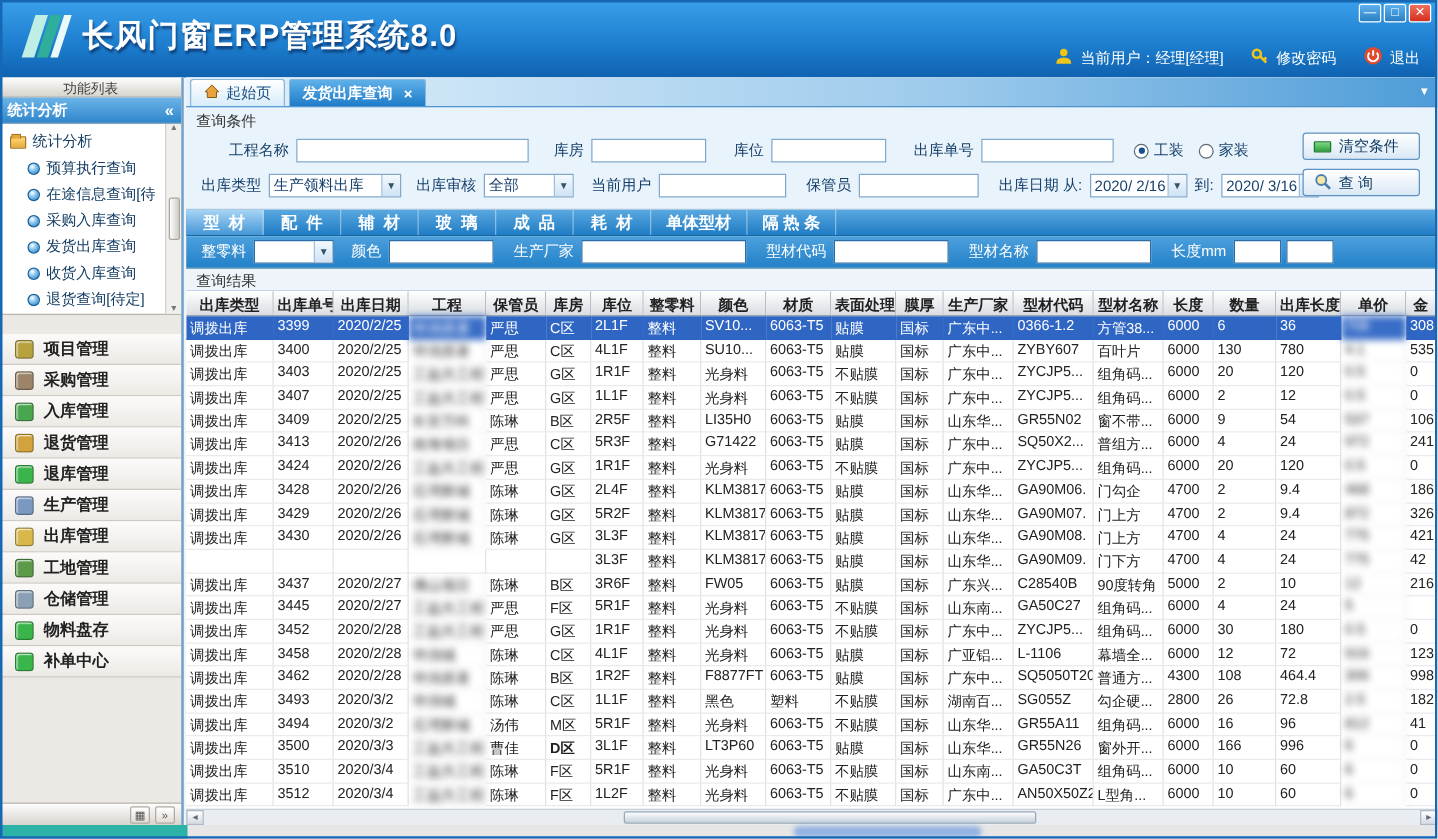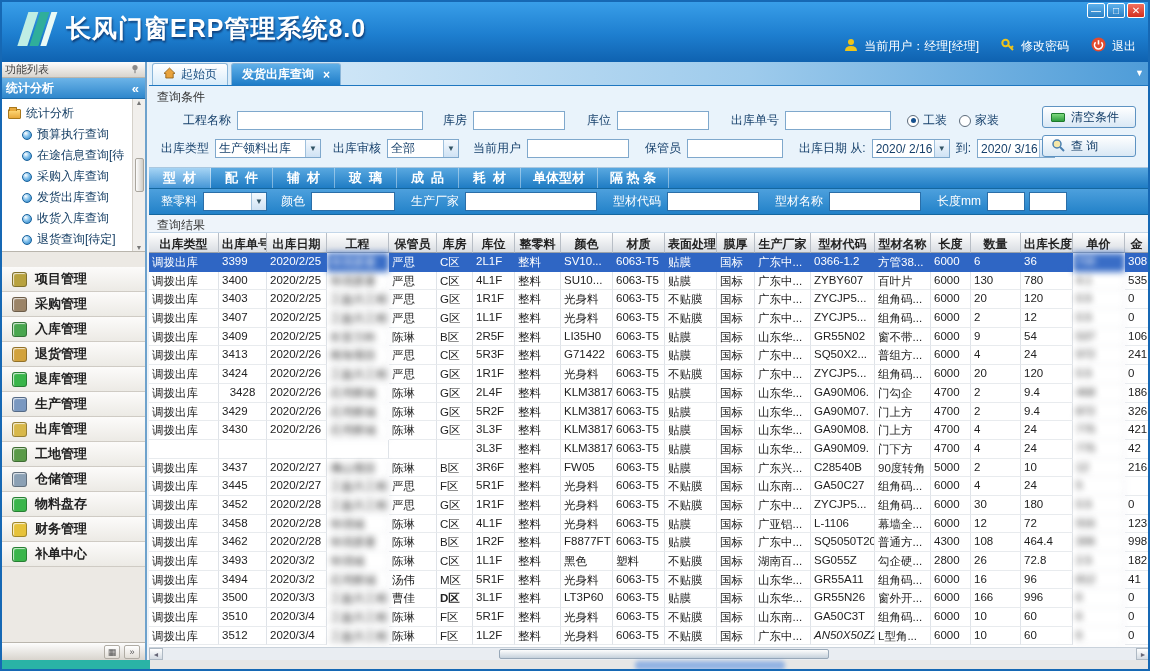--- a/index.html
+++ b/index.html
@@ -18,21 +18,21 @@
     line-height:13px; text-align:center; background:linear-gradient(#5db1ec,#2a7fc4); cursor:pointer; }
   .win-btn.close { background:linear-gradient(#f2705e,#d42f1f); }
   .user-area { position:absolute; right:14px; top:37px; display:flex; align-items:center; gap:6px; color:#fff; }
   .user-area .gap { width:10px; }
   .hlink { cursor:pointer; }
 
   
   .sidebar { position:absolute; left:0; top:62px; width:147px; height:598px; background:#ece9e4;
     border-right:2px solid #6ea2cc; display:flex; flex-direction:column; overflow:hidden; }
   .panel-title { height:16px; background:linear-gradient(#fdfdfd,#d8d4cd); border-bottom:1px solid #b9b5ad;
-    color:#444; font-size:11px; padding:1px 5px; display:flex; justify-content:space-between; align-items:center; }
+    color:#444; font-size:11px; padding:1px 5px; display:flex; justify-content:space-between; align-items:center;flex-direction:column; }
   .section-header { height:21px; background:linear-gradient(#6cb4e8,#2f87cc); color:#fff; font-weight:bold;
     font-size:12px; padding:0 6px; display:flex; justify-content:space-between; align-items:center;
     border-bottom:1px solid #1c6aa8; }
   .section-header .chev { font-size:13px; cursor:pointer; }
   .tree { background:#fff; height:153px; border-bottom:1px solid #b9b5ad; position:relative; overflow:hidden;
     padding:4px 14px 0 8px; }
   .tree-row { height:21px; display:flex; align-items:center; gap:5px; color:#143d63; font-size:12px; cursor:pointer; white-space:nowrap; }
   .tree-row.child { padding-left:14px; }
   .tree-dot { width:10px; height:10px; border-radius:50%; flex:0 0 10px;
     background:radial-gradient(circle at 35% 30%, #ffffff 0%, #8cc6ee 40%, #1f7cc4 100%);
@@ -262,24 +262,20 @@
       </div>
       <div class="menu-item">
         <span class="menu-icon" style="background: rgb(139, 160, 180);"></span>
         <span>仓储管理</span>
       </div>
       <div class="menu-item">
         <span class="menu-icon" style="background: rgb(57, 181, 74);"></span>
         <span>物料盘存</span>
       </div>
       <div class="menu-item">
-        <span class="menu-icon" style="background: rgb(230, 194, 58);"></span>
-        <span>财务管理</span>
-      </div>
-      <div class="menu-item">
         <span class="menu-icon" style="background: rgb(57, 181, 74);"></span>
         <span>补单中心</span>
       </div>
     </div>
   <div class="sidebar-footer">
     <span class="mini-btn">▦</span>
     <span class="mini-btn">»</span>
   </div>
 </aside>
 
@@ -566,21 +562,21 @@
           <div class="gcell" style="width: 64px;">ZYCJP5...</div>
           <div class="gcell" style="width: 56px;">组角码...</div>
           <div class="gcell" style="width: 40px;">6000</div>
           <div class="gcell" style="width: 50px;">20</div>
           <div class="gcell" style="width: 52px;">120</div>
           <div class="gcell blurred" style="width: 52px;">0.5</div>
           <div class="gcell" style="width: 24px;">0</div>
         </div>
         <div class="grow">
           <div class="gcell" style="width: 70px;">调拨出库</div>
-          <div class="gcell" style="width: 48px; text-align: center;">3428</div>
+          <div class="gcell" style="width: 48px;">3428</div>
           <div class="gcell" style="width: 60px;">2020/2/26</div>
           <div class="gcell blurred" style="width: 62px;">石湾辉城</div>
           <div class="gcell" style="width: 48px;">陈琳</div>
           <div class="gcell" style="width: 36px;">G区</div>
           <div class="gcell" style="width: 42px;">2L4F</div>
           <div class="gcell" style="width: 46px;">整料</div>
           <div class="gcell" style="width: 52px;">KLM3817</div>
           <div class="gcell" style="width: 52px;">6063-T5</div>
           <div class="gcell" style="width: 52px;">贴膜</div>
           <div class="gcell" style="width: 38px;">国标</div>
@@ -864,21 +860,21 @@
           <div class="gcell blurred" style="width: 62px;">工益共工程</div>
           <div class="gcell" style="width: 48px;">陈琳</div>
           <div class="gcell" style="width: 36px;">F区</div>
           <div class="gcell" style="width: 42px;">1L2F</div>
           <div class="gcell" style="width: 46px;">整料</div>
           <div class="gcell" style="width: 52px;">光身料</div>
           <div class="gcell" style="width: 52px;">6063-T5</div>
           <div class="gcell" style="width: 52px;">不贴膜</div>
           <div class="gcell" style="width: 38px;">国标</div>
           <div class="gcell" style="width: 56px;">广东中...</div>
-          <div class="gcell" style="width: 64px; font-style: italic;">AN50X50Z2</div>
+          <div class="gcell" style="width: 64px;">AN50X50Z2</div>
           <div class="gcell" style="width: 56px;">L型角...</div>
           <div class="gcell" style="width: 40px;">6000</div>
           <div class="gcell" style="width: 50px;">10</div>
           <div class="gcell" style="width: 52px;">60</div>
           <div class="gcell blurred" style="width: 52px;">6</div>
           <div class="gcell" style="width: 24px;">0</div>
         </div>
       </div>
   </div>
 

